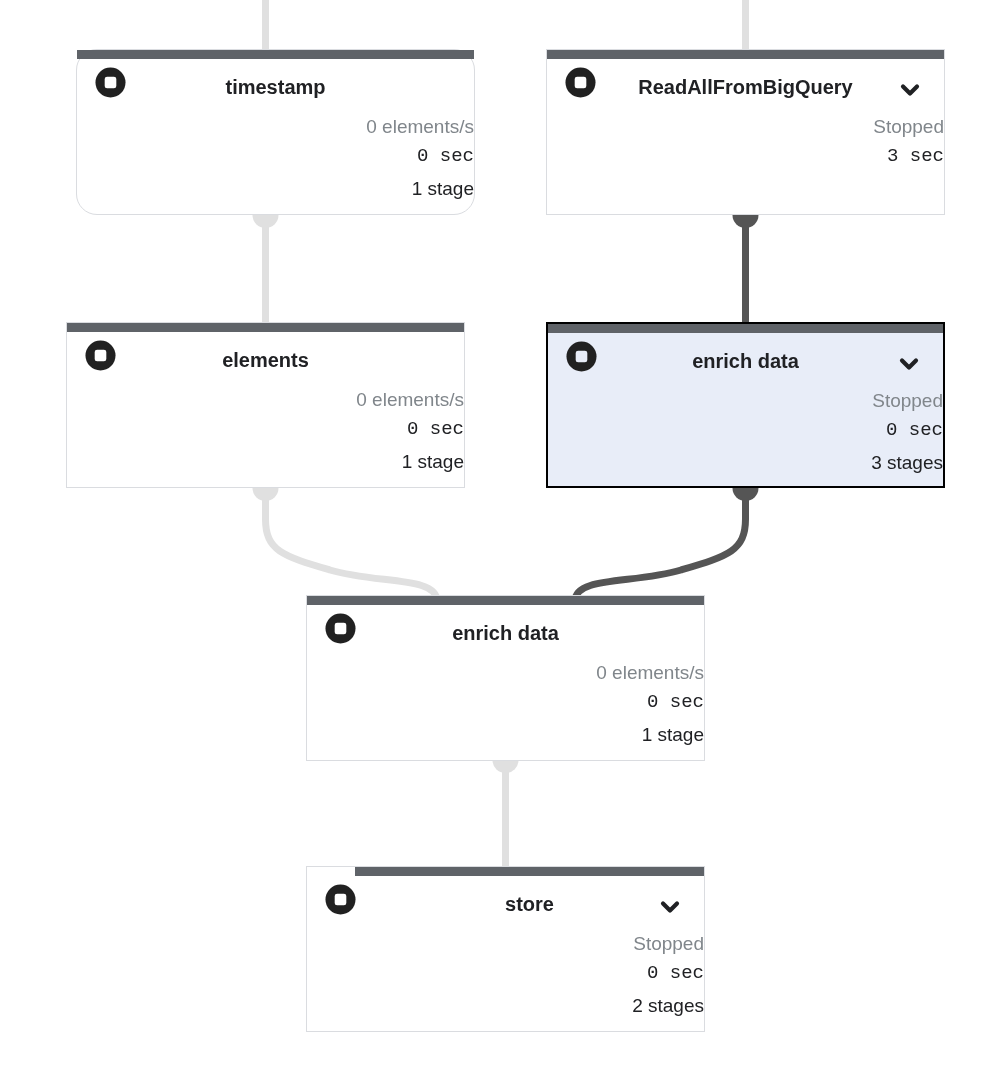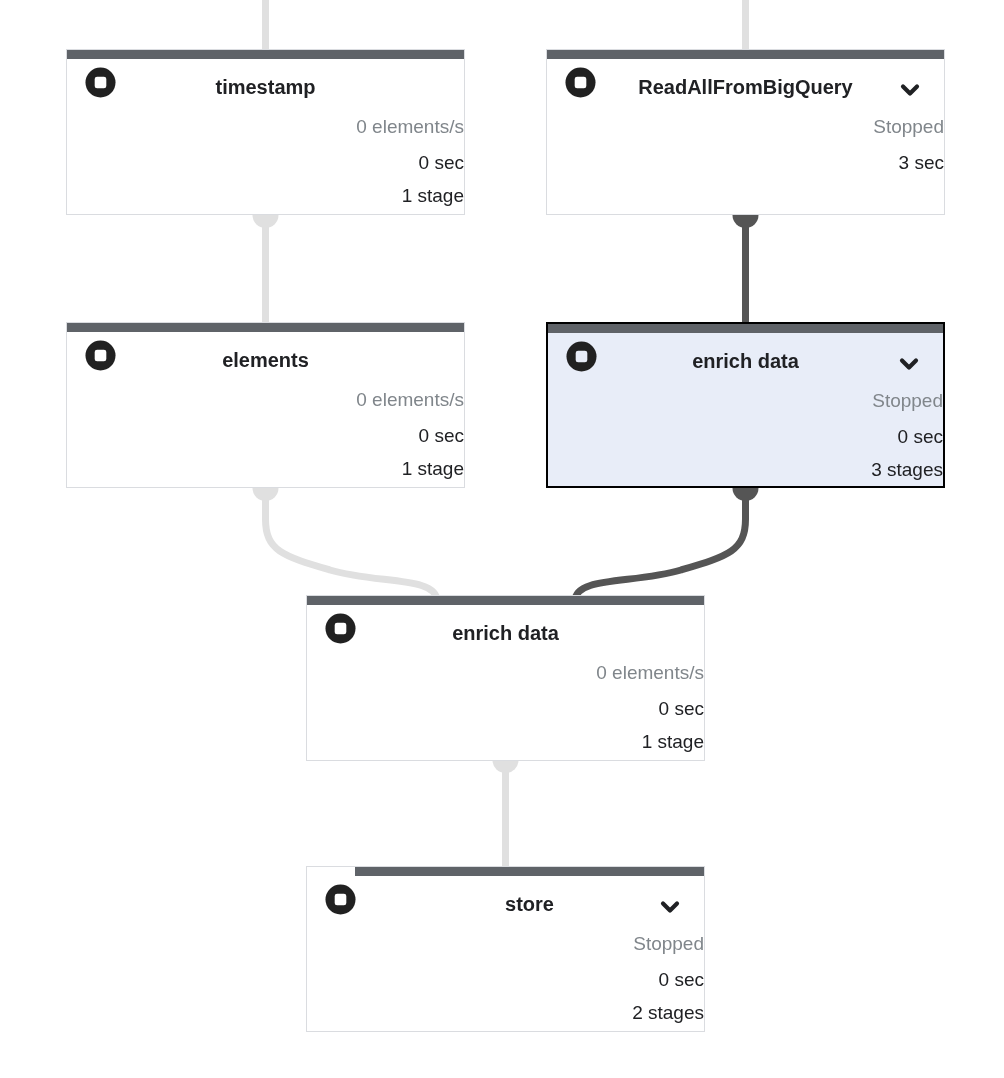--- a/index.html
+++ b/index.html
@@ -10,25 +10,25 @@
     position:absolute;z-index:1;width:399px;height:166px;box-sizing:border-box;
     background:#ffffff;border:1px solid #dadce0;cursor:pointer;
   }
   .node.selected{background:#e8edf8;border:2px solid #000000;}
   .topbar{height:9px;background:#5f6368;}
   .node-icon{position:absolute;left:18px;top:17px;width:31px;height:31px;}
   .chev{position:absolute;right:22px;top:28px;width:24px;height:24px;cursor:pointer;}
   .title{margin-top:13px;text-align:center;font-size:20px;font-weight:bold;color:#202124;line-height:30px;}
   .metric{text-align:right;font-size:19px;color:#202124;line-height:28px;}
   .m1{margin-top:10px;line-height:30px;}
-  .m2{margin-top:7px;}
+  .m2{font-family:Liberation Mono, monospace;}
   .m3{margin-top:5px;}
   .gray{color:#80868b;}
   
-  .n0{left:66px;top:49px;}
+  .n0{left:76px;top:49px;border-radius:21px;}
   .n1{left:546px;top:49px;}
   .n2{left:66px;top:322px;}
   .n3{left:546px;top:322px;}
   .n4{left:306px;top:595px;}
   .n5{left:306px;top:866px;padding-left:48px;}
 </style>
 </head>
 <body>
 
 <div class="canvas">

